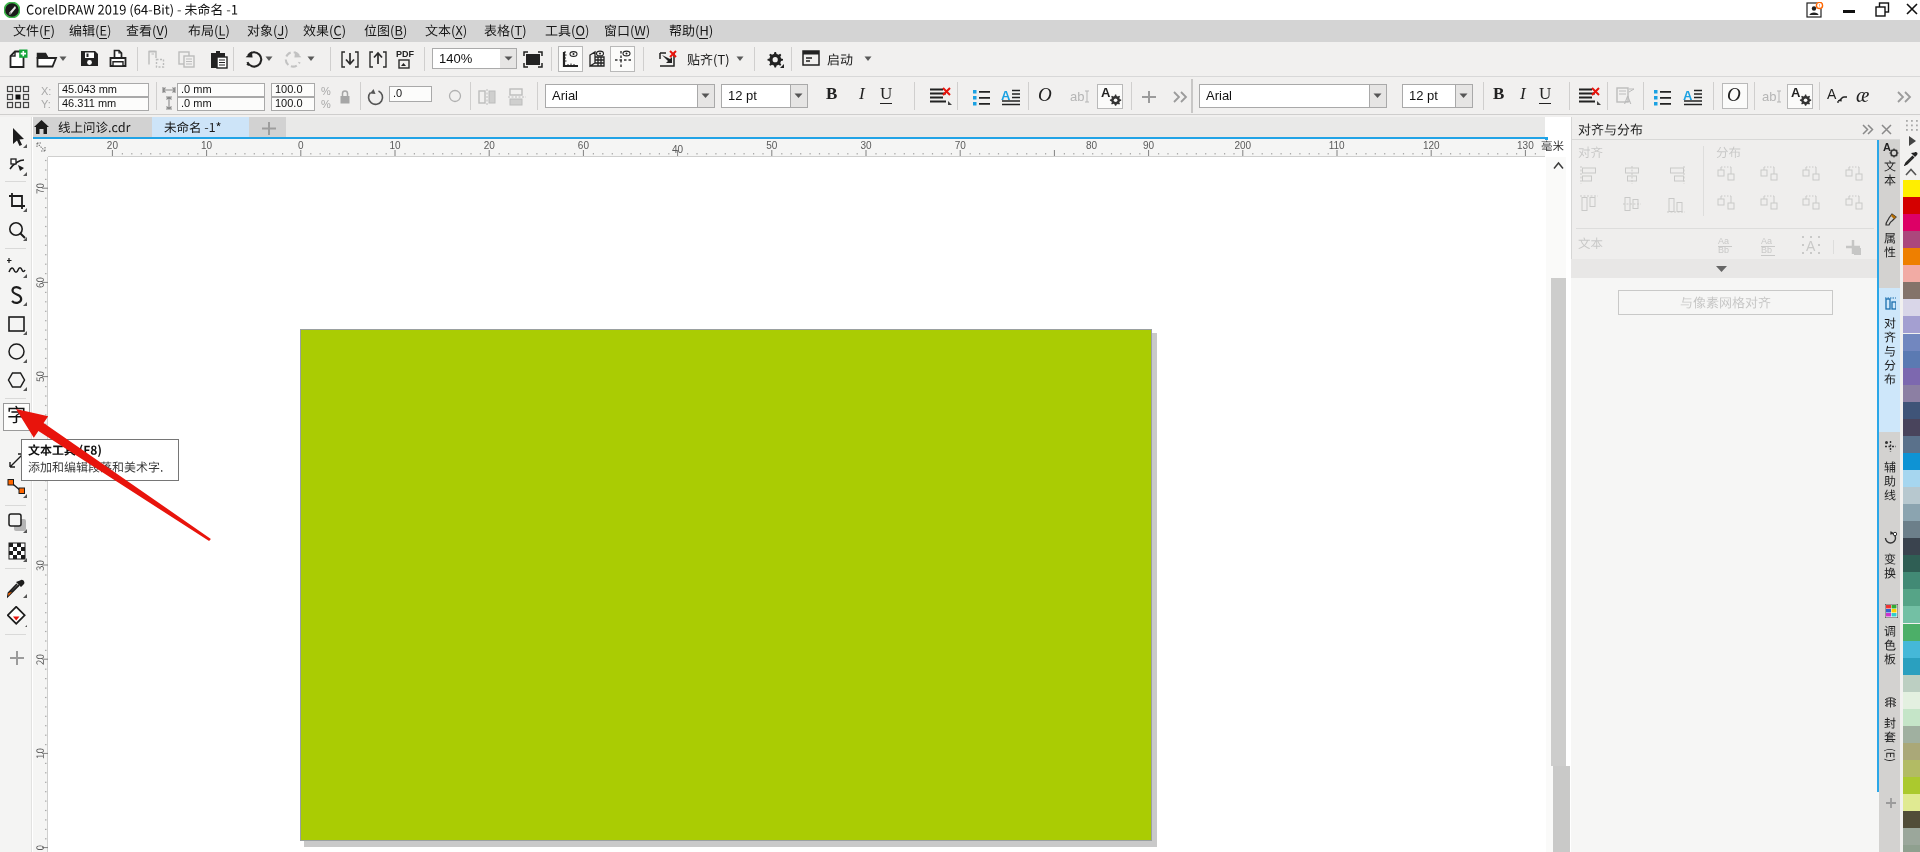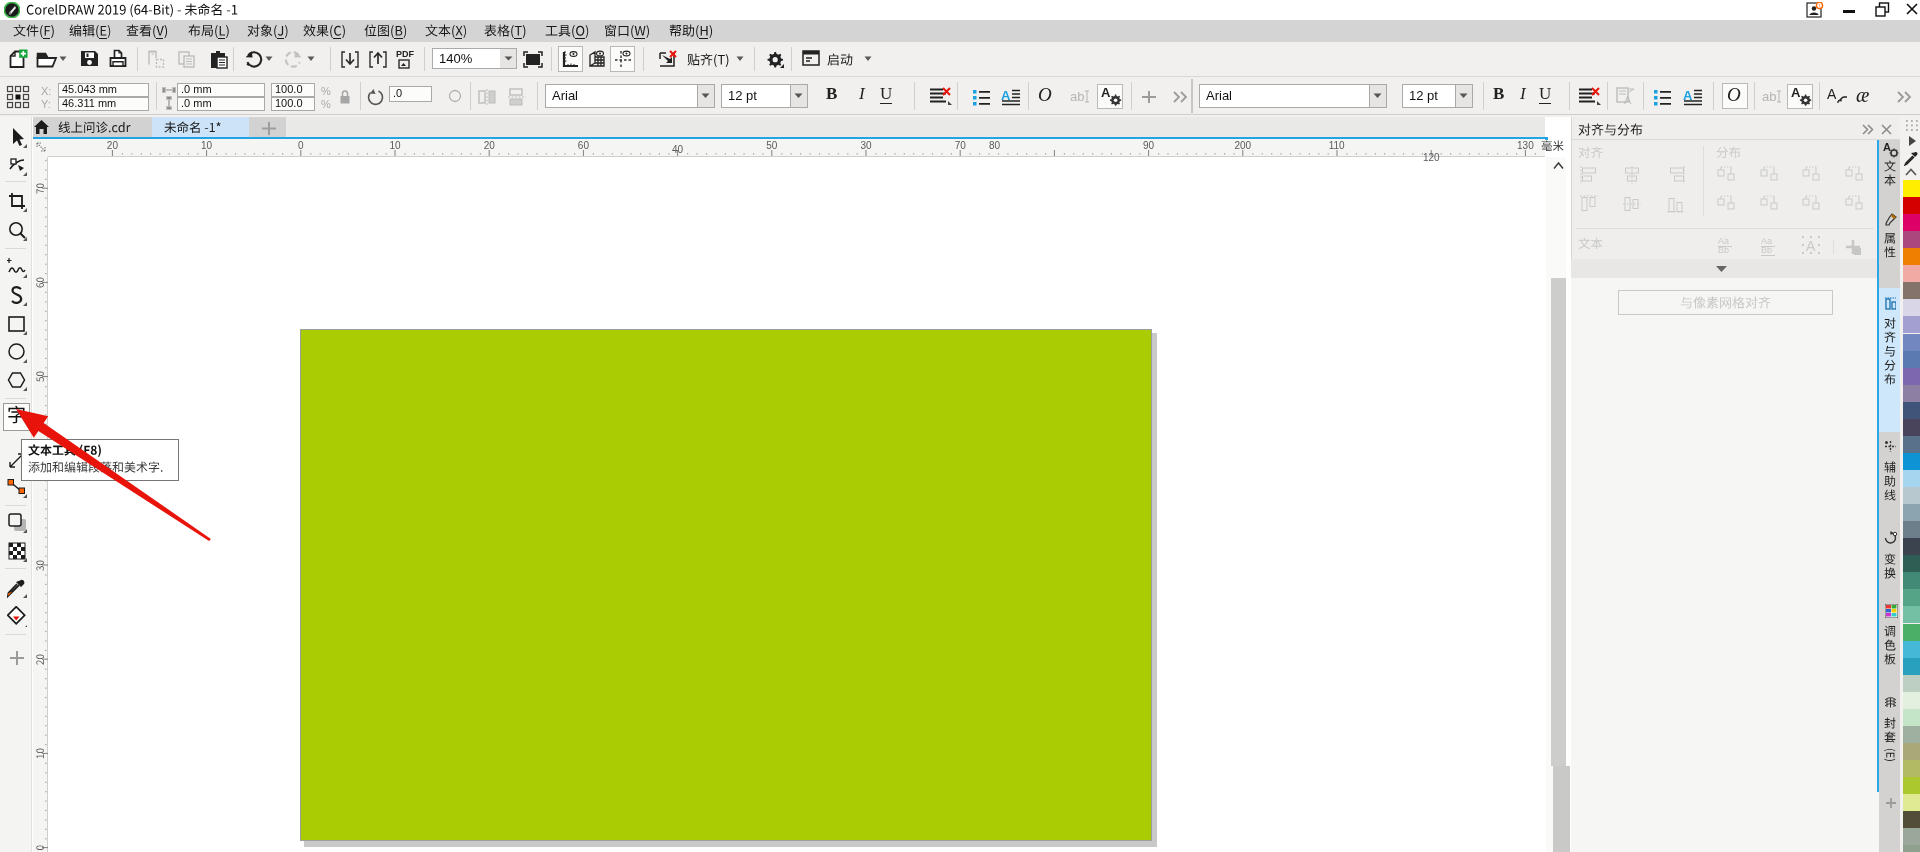--- a/index.html
+++ b/index.html
@@ -569,25 +569,25 @@
 <div style="position:absolute;left:106.85000000000001px;top:140px;font:normal 10px 'Liberation Sans',sans-serif;color:#5a5a5a;letter-spacing:0;white-space:nowrap">20</div>
 <div style="position:absolute;left:201.04999999999998px;top:140px;font:normal 10px 'Liberation Sans',sans-serif;color:#5a5a5a;letter-spacing:0;white-space:nowrap">10</div>
 <div style="position:absolute;left:298.02500000000003px;top:140px;font:normal 10px 'Liberation Sans',sans-serif;color:#5a5a5a;letter-spacing:0;white-space:nowrap">0</div>
 <div style="position:absolute;left:389.45px;top:140px;font:normal 10px 'Liberation Sans',sans-serif;color:#5a5a5a;letter-spacing:0;white-space:nowrap">10</div>
 <div style="position:absolute;left:483.65px;top:140px;font:normal 10px 'Liberation Sans',sans-serif;color:#5a5a5a;letter-spacing:0;white-space:nowrap">20</div>
 <div style="position:absolute;left:577.85px;top:140px;font:normal 10px 'Liberation Sans',sans-serif;color:#5a5a5a;letter-spacing:0;white-space:nowrap">60</div>
 <div style="position:absolute;left:672.0500000000001px;top:144px;font:normal 10px 'Liberation Sans',sans-serif;color:#5a5a5a;letter-spacing:0;white-space:nowrap">40</div>
 <div style="position:absolute;left:766.25px;top:140px;font:normal 10px 'Liberation Sans',sans-serif;color:#5a5a5a;letter-spacing:0;white-space:nowrap">50</div>
 <div style="position:absolute;left:860.45px;top:140px;font:normal 10px 'Liberation Sans',sans-serif;color:#5a5a5a;letter-spacing:0;white-space:nowrap">30</div>
 <div style="position:absolute;left:954.6500000000001px;top:140px;font:normal 10px 'Liberation Sans',sans-serif;color:#5a5a5a;letter-spacing:0;white-space:nowrap">70</div>
-<div style="position:absolute;left:989px;top:140px;font:normal 10px 'Liberation Sans',sans-serif;color:#5a5a5a;letter-spacing:0;white-space:nowrap">80</div>
+<div style="position:absolute;left:1086px;top:140px;font:normal 10px 'Liberation Sans',sans-serif;color:#5a5a5a;letter-spacing:0;white-space:nowrap">80</div>
 <div style="position:absolute;left:1143.05px;top:140px;font:normal 10px 'Liberation Sans',sans-serif;color:#5a5a5a;letter-spacing:0;white-space:nowrap">90</div>
 <div style="position:absolute;left:1234.475px;top:140px;font:normal 10px 'Liberation Sans',sans-serif;color:#5a5a5a;letter-spacing:0;white-space:nowrap">200</div>
 <div style="position:absolute;left:1328.675px;top:140px;font:normal 10px 'Liberation Sans',sans-serif;color:#5a5a5a;letter-spacing:0;white-space:nowrap">110</div>
-<div style="position:absolute;left:1422.875px;top:152px;font:normal 10px 'Liberation Sans',sans-serif;color:#5a5a5a;letter-spacing:0;white-space:nowrap">120</div>
+<div style="position:absolute;left:1422.875px;top:140px;font:normal 10px 'Liberation Sans',sans-serif;color:#5a5a5a;letter-spacing:0;white-space:nowrap">120</div>
 <div style="position:absolute;left:1517.075px;top:140px;font:normal 10px 'Liberation Sans',sans-serif;color:#5a5a5a;letter-spacing:0;white-space:nowrap">130</div>
 <svg style="position:absolute;left:1541px;top:140px;" width="25" height="16">
     <path transform="translate(0,10.2)" d="M0.8 -4.8V-2.9H1.6V-4.2H9.9V-3.0H10.7V-4.8ZM3.1 -6.9H8.5V-6.0H3.1ZM2.2 -7.5V-5.5H9.4V-7.5ZM4.9 -9.5C5.1 -9.3 5.3 -9.0 5.4 -8.8H0.6V-8.1H10.9V-8.8H6.4C6.2 -9.1 6.0 -9.5 5.7 -9.8ZM8.4 -4.1C7.0 -3.8 4.3 -3.5 2.3 -3.4C2.3 -3.3 2.4 -3.0 2.4 -2.9C3.2 -2.9 4.1 -3.0 5.0 -3.1V-2.4L1.5 -2.2L1.5 -1.6L5.0 -1.9V-1.2L0.9 -1.0L1.0 -0.4L5.0 -0.6V-0.3C5.0 0.6 5.3 0.8 6.7 0.8C7.0 0.8 9.3 0.8 9.6 0.8C10.6 0.8 10.9 0.5 11.0 -0.6C10.8 -0.6 10.5 -0.7 10.3 -0.8C10.2 -0.0 10.1 0.1 9.5 0.1C9.1 0.1 7.1 0.1 6.7 0.1C6.0 0.1 5.8 0.0 5.8 -0.3V-0.7L10.4 -1.0L10.3 -1.6L5.8 -1.3V-1.9L9.7 -2.2L9.7 -2.7L5.8 -2.5V-3.1C6.9 -3.3 7.9 -3.4 8.7 -3.6Z M20.8 -9.1C20.5 -8.2 19.7 -6.9 19.2 -6.2L19.9 -5.9C20.5 -6.6 21.2 -7.7 21.8 -8.7ZM12.8 -8.7C13.5 -7.8 14.2 -6.7 14.4 -5.9L15.3 -6.3C15.0 -7.1 14.3 -8.2 13.6 -9.0ZM16.8 -9.6V-5.2H12.2V-4.4H16.1C15.1 -2.7 13.4 -1.1 11.9 -0.3C12.1 -0.1 12.4 0.2 12.5 0.4C14.1 -0.5 15.7 -2.2 16.8 -3.9V0.9H17.7V-4.0C18.8 -2.3 20.5 -0.6 22.0 0.3C22.1 0.1 22.4 -0.3 22.6 -0.4C21.1 -1.2 19.4 -2.8 18.4 -4.4H22.3V-5.2H17.7V-9.6Z" fill="#333"></path>
   </svg>
 <div style="position:absolute;left:33px;top:157px;width:15px;height:695px;background:#f5f5f4;border-right:1px solid #cfcfce"></div>
 <svg style="position:absolute;left:33px;top:157px;" width="15" height="695" viewBox="0 0 15 695">
     <line x1="9" y1="31.2" x2="15" y2="31.2" stroke="#808080"></line>
     <rect x="12.2" y="21.8" width="1.2" height="1.2" fill="#9a9a9a"></rect>
     <rect x="12.2" y="12.4" width="1.2" height="1.2" fill="#9a9a9a"></rect>
     <rect x="12.2" y="2.9" width="1.2" height="1.2" fill="#9a9a9a"></rect>

